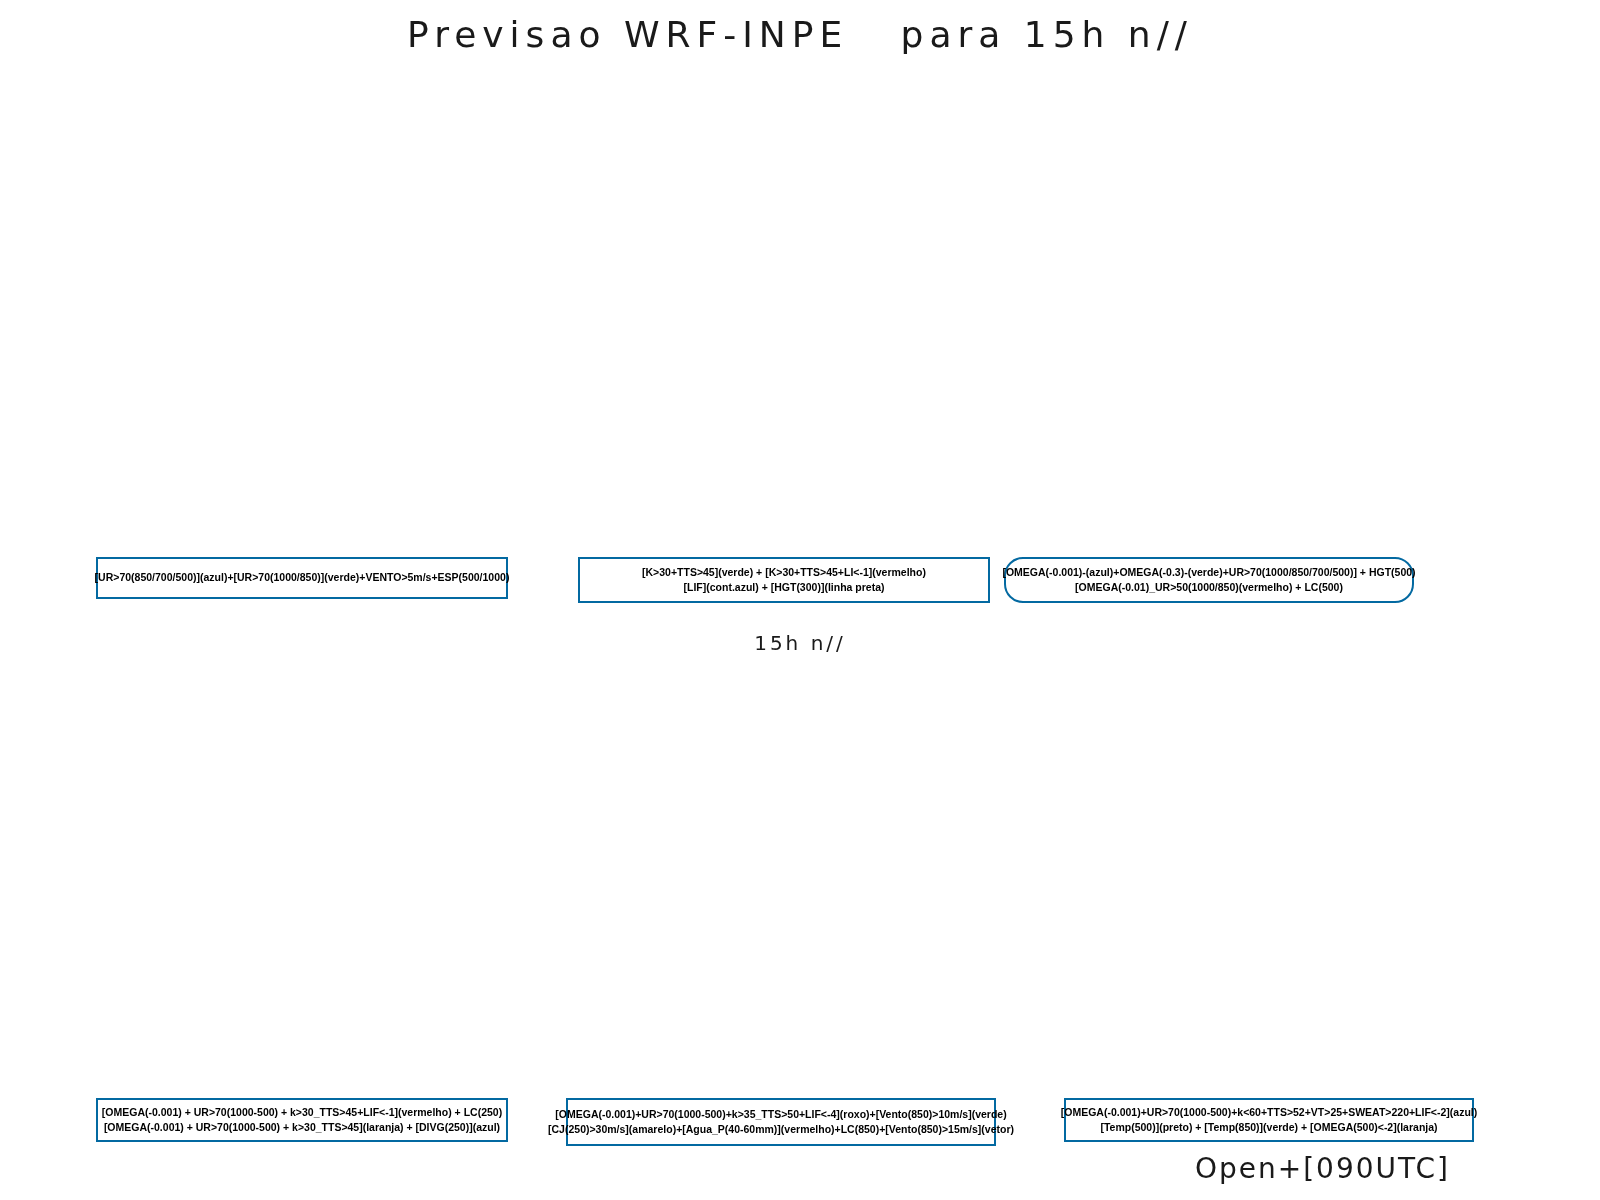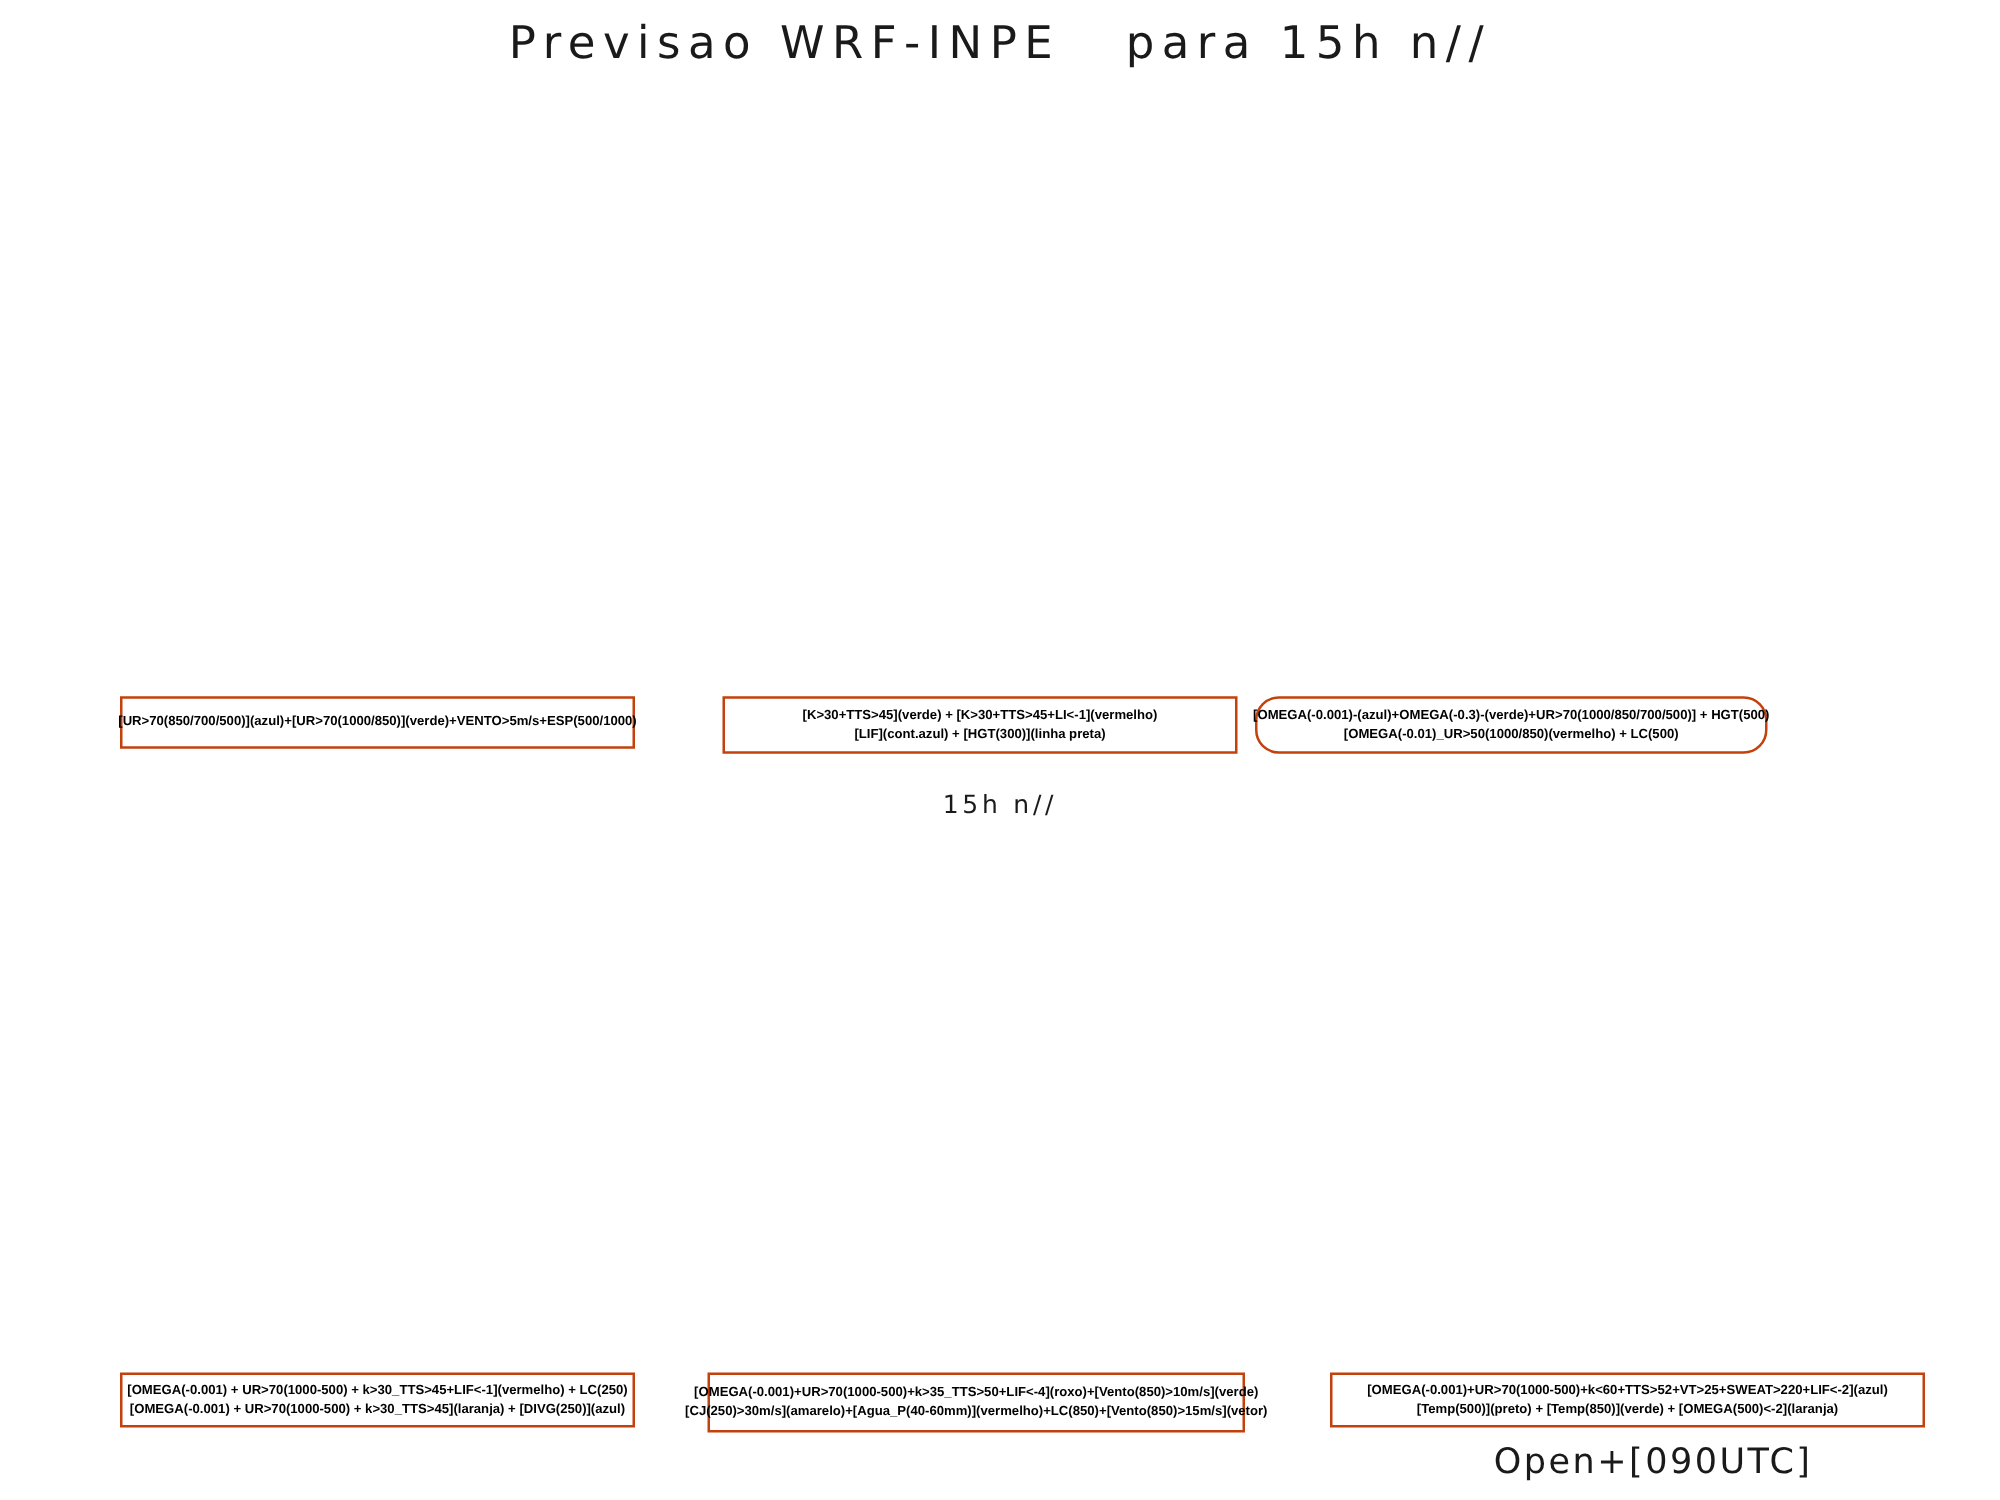--- a/index.html
+++ b/index.html
@@ -55,21 +55,21 @@
     font-size: 28px;
     letter-spacing: 2px;
     color: #1a1a1a;
     white-space: pre;
   }
 
   
   .legend-box {
     position: absolute;
     box-sizing: border-box;
-    border: 2px solid #c2410c;
+    border: 2px solid #0369a1;
     background: #ffffff;
     display: flex;
     flex-direction: column;
     align-items: center;
     justify-content: center;
     padding: 4px 6px;
   }
   .legend-line {
     font-family: "Liberation Sans", sans-serif;
     font-size: 10.5px;
@@ -82,21 +82,21 @@
   }
 
   
   .b-ur    { left: 96px;   top: 557px;  width: 412px; height: 42px; }
   .b-k     { left: 578px;  top: 557px;  width: 412px; height: 46px; }
   .b-omega { left: 1004px; top: 557px;  width: 410px; height: 46px; border-radius: 19px; }
 
   
   .b-o1    { left: 96px;   top: 1098px; width: 412px; height: 44px; }
   .b-o2    { left: 566px;  top: 1098px; width: 430px; height: 48px; }
-  .b-o3    { left: 1064px; top: 1098px; width: 476px; height: 44px; }
+  .b-o3    { left: 1064px; top: 1098px; width: 410px; height: 44px; }
 </style>
 </head>
 <body>
 
 <div class="page-title">Previsao WRF-INPE   para 15h n//</div>
 
 <div class="mid-title">15h n//</div>
 
 <div class="legend-box b-ur">
   <div class="legend-line">[UR&gt;70(850/700/500)](azul)+[UR&gt;70(1000/850)](verde)+VENTO&gt;5m/s+ESP(500/1000)</div>

